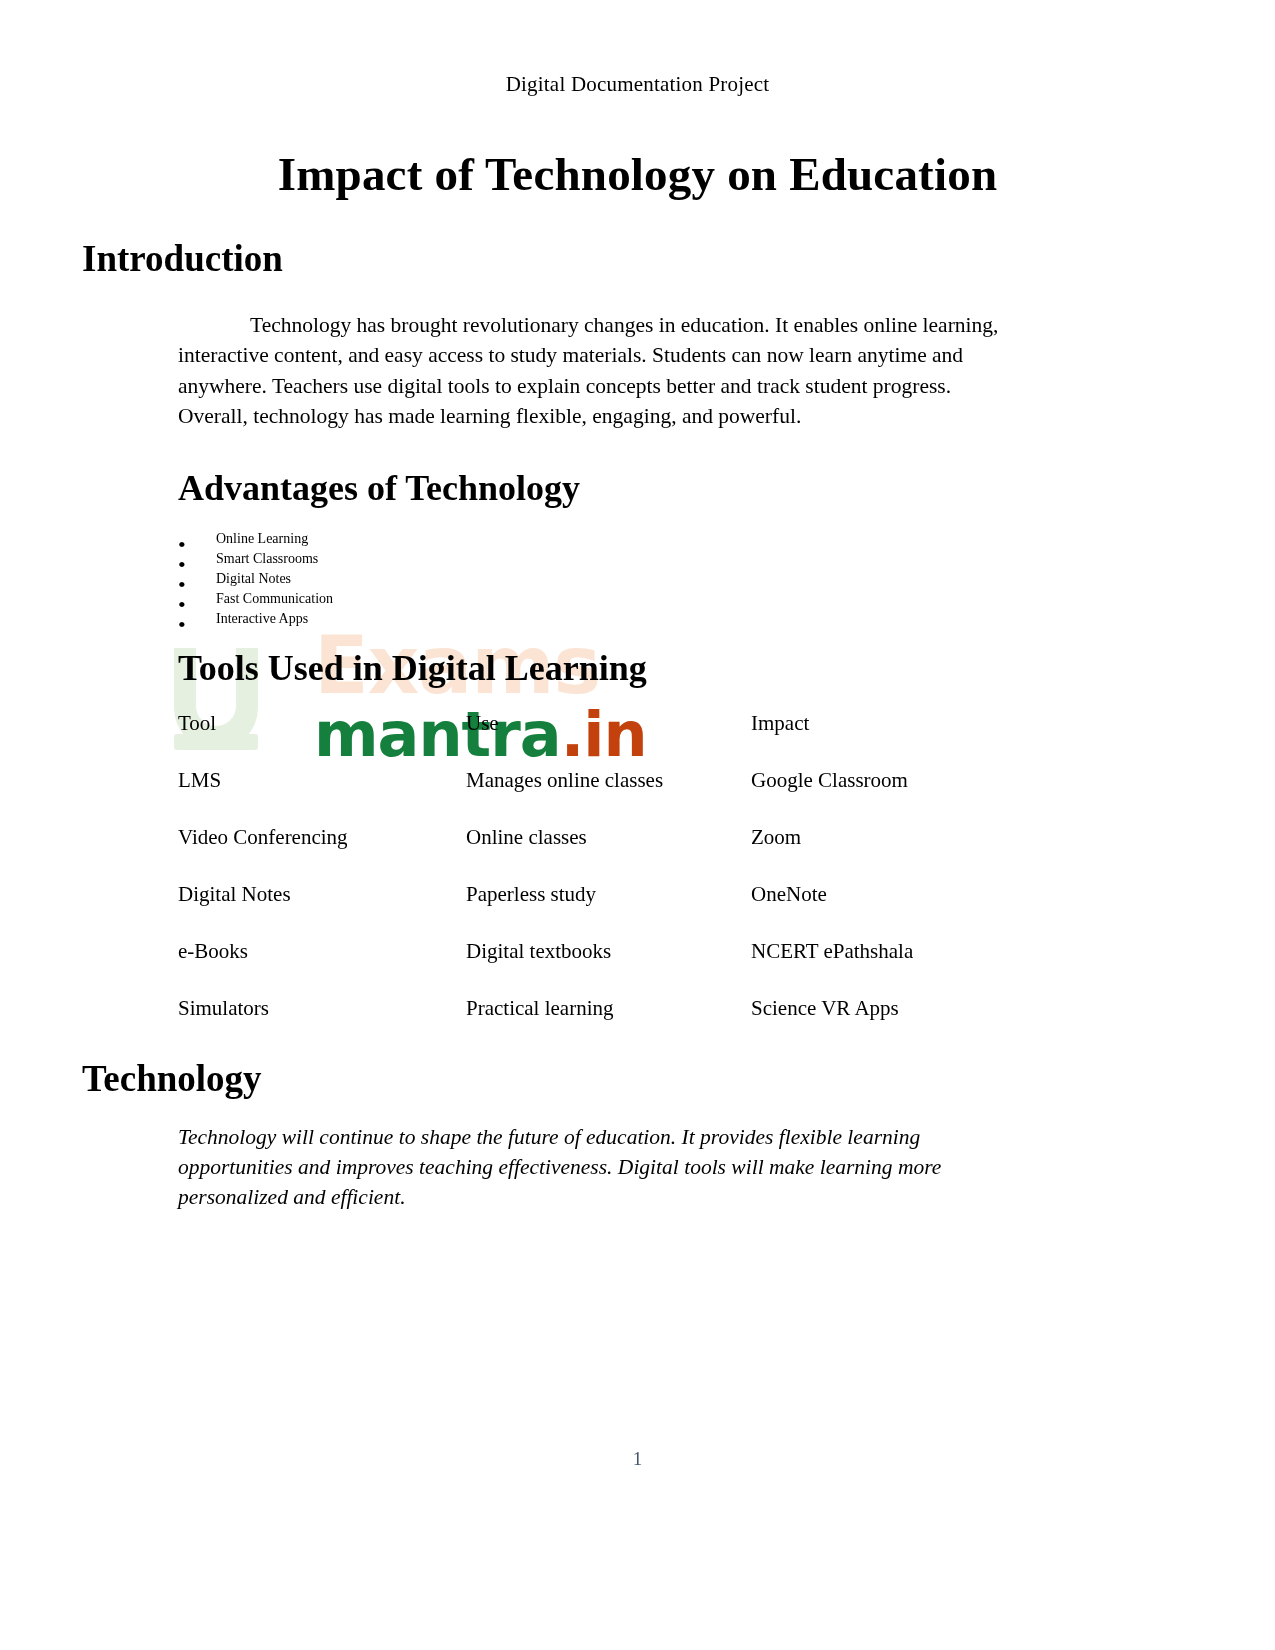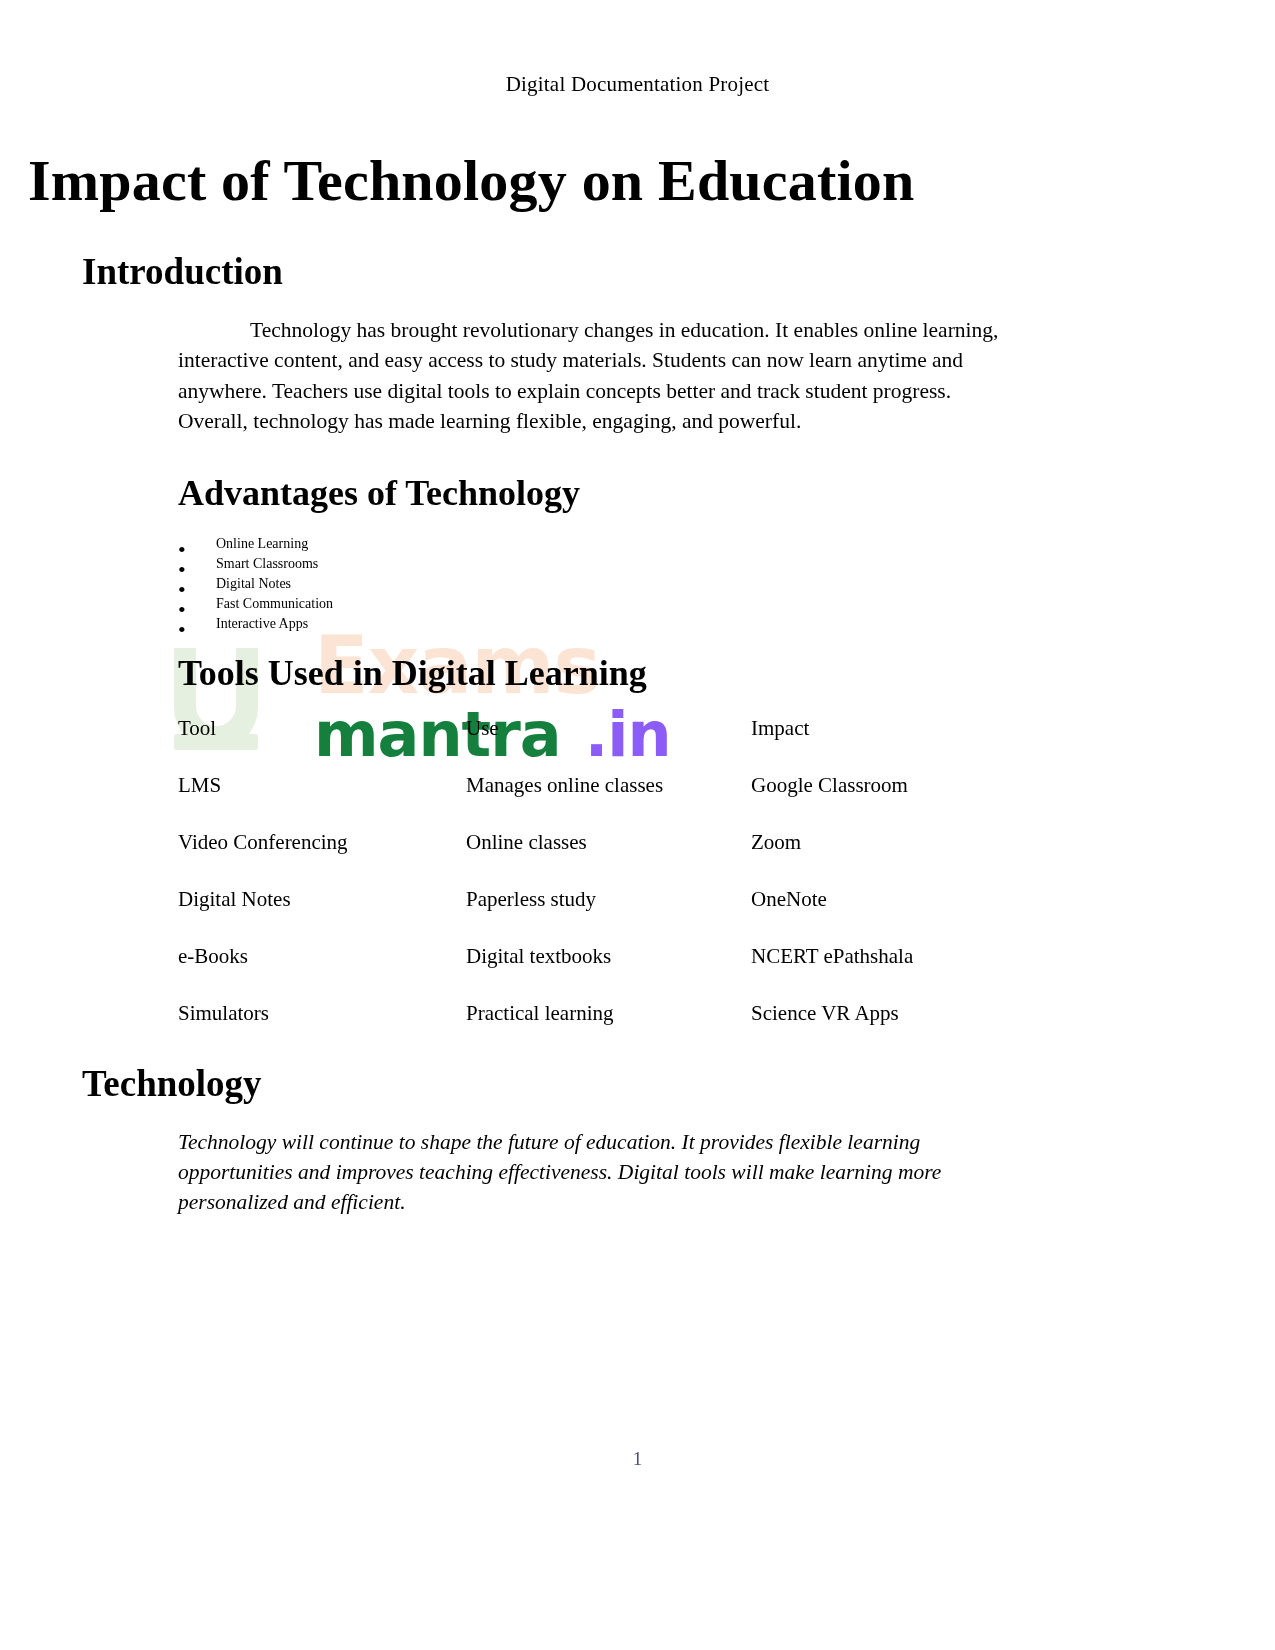--- a/index.html
+++ b/index.html
@@ -55,57 +55,57 @@
   }
   .wm-line2 {
     font-family: "DejaVu Sans", sans-serif;
     font-weight: bold;
     font-size: 62px;
     letter-spacing: -1px;
     margin-top: 2px;
     white-space: nowrap;
   }
   .wm-mantra { color: #15803d; }
-  .wm-in { color: #8b5cf6; margin-left: 24px; }
+  .wm-in { color: #c2410c; }
 
   
   .content {
     position: relative;
     z-index: 2;
   }
   .doc-header {
     text-align: center;
     font-size: 21px;
     padding-top: 72px;
     letter-spacing: 0.2px;
   }
   .doc-title {
-    font-size: 58px;
+    text-align: center;
+    font-size: 47px;
     font-weight: bold;
     margin: 50px 0 0 0;
     letter-spacing: 0.2px;
-    padding-left: 28px;
   }
   .h1 {
     font-size: 37px;
     font-weight: bold;
     margin: 36px 0 0 0;
     padding-left: 82px;
   }
   .h2 {
     font-size: 36px;
     font-weight: bold;
     padding-left: 178px;
     margin: 0;
   }
   .para {
     font-size: 21.5px;
     line-height: 1.41;
     padding: 0 265px 0 178px;
-    margin: 22px 0 0 0;
+    margin: 30px 0 0 0;
     text-align: left;
   }
   .para .indent { display: inline-block; width: 72px; }
 
   .bullets {
     margin: 20px 0 0 0;
     padding: 0;
     list-style: none;
   }
   .bullets li {

